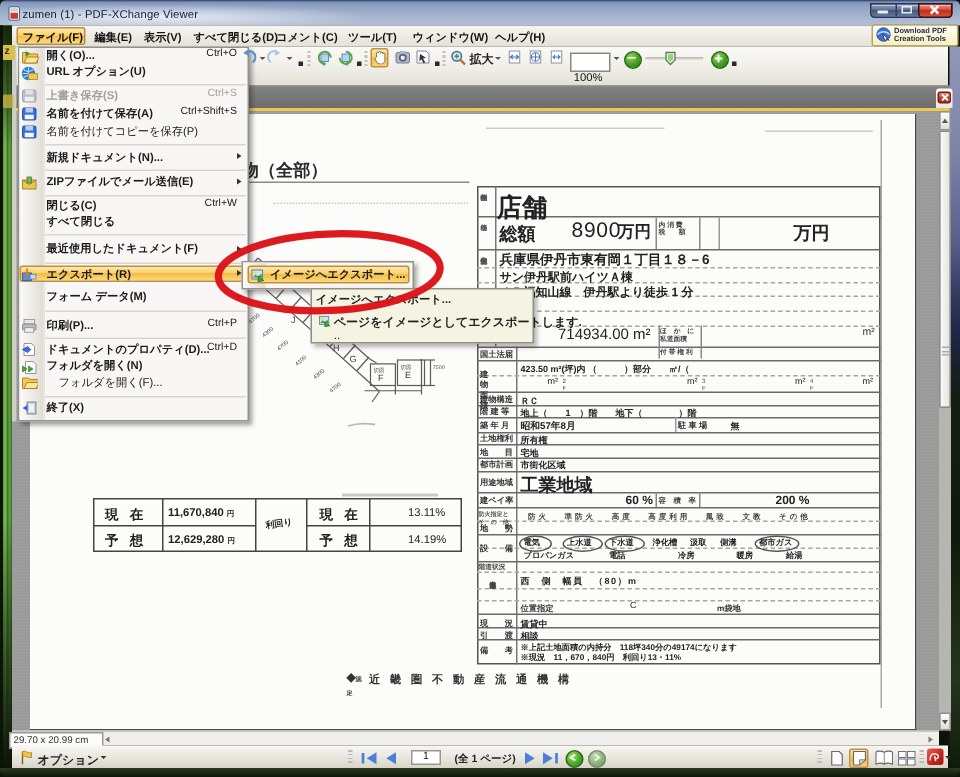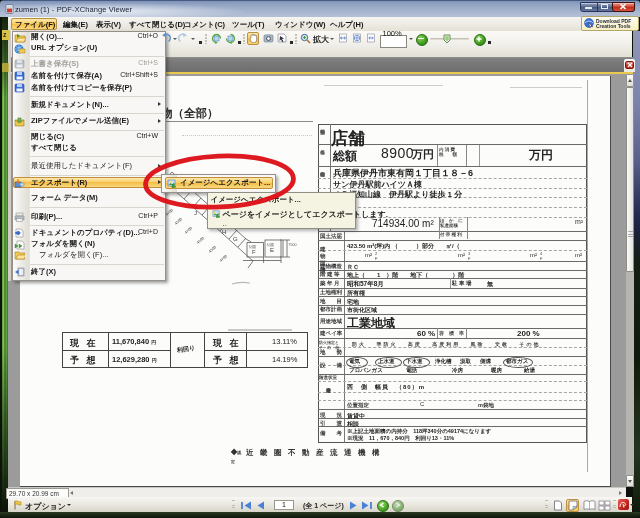--- a/index.html
+++ b/index.html
@@ -268,29 +268,29 @@
  <div class="a" style="left:0;top:0;width:16px;height:248px;background:linear-gradient(90deg,#fcfbfa,#e0ddd4);border-right:1px solid #e6e3db"></div>
 </div>
 <div class="a" style="left:13px;top:177px;width:151px;height:11px;border:1px solid #c08f3c;border-radius:2px;background:linear-gradient(#fde8ac,#fbd06b 45%,#f3bb43 46%,#fbd97e);box-sizing:border-box"></div>
 <div class="t" style="left:31px;top:32.4px;font-size:7.5px;color:#1b1b1b;font-weight:bold">開く(O)...</div>
 <div class="t" style="right:482px;top:32.4px;font-size:7px;color:#1b1b1b">Ctrl+O</div>
 <div class="t" style="left:31px;top:43.4px;font-size:7.5px;color:#1b1b1b;font-weight:bold">URL オプション(U)</div>
 <div class="t" style="left:31px;top:58.9px;font-size:7.5px;color:#a0a09c;font-weight:bold">上書き保存(S)</div>
 <div class="t" style="right:482px;top:58.9px;font-size:7px;color:#a0a09c">Ctrl+S</div>
 <div class="t" style="left:31px;top:70.9px;font-size:7.5px;color:#1b1b1b;font-weight:bold">名前を付けて保存(A)</div>
 <div class="t" style="right:482px;top:70.9px;font-size:7px;color:#1b1b1b">Ctrl+Shift+S</div>
-<div class="t" style="left:31px;top:82.9px;font-size:7.5px;color:#1b1b1b;font-weight:bold">名前を付けてコピーを保存(P)</div>
+<div class="t" style="left:31px;top:82.9px;font-size:7.5px;color:#1b1b1b;font-weight:normal">名前を付けてコピーを保存(P)</div>
 <div class="t" style="left:31px;top:99.9px;font-size:7.5px;color:#1b1b1b;font-weight:bold">新規ドキュメント(N)...</div>
 <div class="a" style="left:158px;top:102.0px;width:0;height:0;border-left:3.5px solid #333;border-top:2.8px solid transparent;border-bottom:2.8px solid transparent"></div>
 <div class="t" style="left:31px;top:116.4px;font-size:7.5px;color:#1b1b1b;font-weight:bold">ZIPファイルでメール送信(E)</div>
 <div class="a" style="left:158px;top:118.5px;width:0;height:0;border-left:3.5px solid #333;border-top:2.8px solid transparent;border-bottom:2.8px solid transparent"></div>
 <div class="t" style="left:31px;top:131.9px;font-size:7.5px;color:#1b1b1b;font-weight:bold">閉じる(C)</div>
 <div class="t" style="right:482px;top:131.9px;font-size:7px;color:#1b1b1b">Ctrl+W</div>
 <div class="t" style="left:31px;top:143.4px;font-size:7.5px;color:#1b1b1b;font-weight:bold">すべて閉じる</div>
-<div class="t" style="left:31px;top:161.4px;font-size:7.5px;color:#1b1b1b;font-weight:normal">最近使用したドキュメント(F)</div>
+<div class="t" style="left:31px;top:161.4px;font-size:7.5px;color:#1b1b1b;font-weight:bold">最近使用したドキュメント(F)</div>
 <div class="a" style="left:158px;top:163.5px;width:0;height:0;border-left:3.5px solid #333;border-top:2.8px solid transparent;border-bottom:2.8px solid transparent"></div>
 <div class="t" style="left:31px;top:177.6px;font-size:7.5px;color:#1b1b1b;font-weight:bold">エクスポート(R)</div>
 <div class="a" style="left:158px;top:179.7px;width:0;height:0;border-left:3.5px solid #333;border-top:2.8px solid transparent;border-bottom:2.8px solid transparent"></div>
 <div class="t" style="left:31px;top:193.4px;font-size:7.5px;color:#1b1b1b;font-weight:bold">フォーム データ(M)</div>
 <div class="a" style="left:158px;top:195.5px;width:0;height:0;border-left:3.5px solid #333;border-top:2.8px solid transparent;border-bottom:2.8px solid transparent"></div>
 <div class="t" style="left:31px;top:211.6px;font-size:7.5px;color:#1b1b1b;font-weight:bold">印刷(P)...</div>
 <div class="t" style="right:482px;top:211.6px;font-size:7px;color:#1b1b1b">Ctrl+P</div>
 <div class="t" style="left:31px;top:227.9px;font-size:7.5px;color:#1b1b1b;font-weight:bold">ドキュメントのプロパティ(D)...</div>
 <div class="t" style="right:482px;top:227.9px;font-size:7px;color:#1b1b1b">Ctrl+D</div>
 <div class="t" style="left:31px;top:239.4px;font-size:7.5px;color:#1b1b1b;font-weight:bold">フォルダを開く(N)</div>
@@ -466,21 +466,21 @@
 <svg class="a" style="left:352px;top:33px" width="10" height="10" viewBox="0 0 10 10">
     <rect x="1.5" y="1" width="7" height="8" fill="#fdfdfd" stroke="#889" stroke-width=".6"></rect>
     <circle cx="5" cy="5" r="2.8" fill="none" stroke="#4a7ac8" stroke-width=".7"></circle>
     <path d="M5 2.2v5.6M2.2 5h5.6" stroke="#4a7ac8" stroke-width=".7"></path>
   </svg>
 <svg class="a" style="left:366px;top:33px" width="10" height="10" viewBox="0 0 10 10">
     <rect x="1.5" y="1" width="7" height="8" fill="#fdfdfd" stroke="#889" stroke-width=".6"></rect>
     <path d="M3 5h4M4 3.7L2.7 5 4 6.3M6 3.7L7.3 5 6 6.3" stroke="#4a7ac8" stroke-width=".8" fill="none"></path>
   </svg>
 <div class="a" style="left:379.5px;top:35px;width:27px;height:12.5px;background:#fff;border:1px solid #8a887e;box-sizing:border-box"></div>
-<div class="t" style="left:382.5px;top:29px;font-size:7.5px;color:#111">100%</div>
+<div class="t" style="left:382.5px;top:47px;font-size:7.5px;color:#111">100%</div>
 <div class="a" style="left:409px;top:37.5px;width:0;height:0;border-top:2.6px solid #555;border-left:2.4px solid transparent;border-right:2.4px solid transparent"></div>
 <div class="a" style="left:415.5px;top:33.5px;width:10px;height:10px;border-radius:50%;background:radial-gradient(circle at 35% 30%,#8ed45a,#3f9a1e 60%,#2a7a12);border:.5px solid #256d10"></div>
 <div class="a" style="left:418px;top:37.8px;width:5.5px;height:1.6px;background:#fff;border-radius:1px"></div>
 <div class="a" style="left:430px;top:38.2px;width:39px;height:1.5px;background:linear-gradient(#b8b5aa,#e8e5da);border-radius:1px"></div>
 <svg class="a" style="left:443px;top:34px" width="8" height="10" viewBox="0 0 8 10">
     <path d="M1 1h6v5L4 9 1 6z" fill="#eef6e8" stroke="#55854a" stroke-width=".9"></path>
     <path d="M2.2 2.2h3.6v3.2L4 7.4 2.2 5.6z" fill="#9ccc80"></path>
   </svg>
 <div class="a" style="left:473.5px;top:33.5px;width:10px;height:10px;border-radius:50%;background:radial-gradient(circle at 35% 30%,#8ed45a,#3f9a1e 60%,#2a7a12);border:.5px solid #256d10"></div>
 <svg class="a" style="left:475.5px;top:35.5px" width="6" height="6" viewBox="0 0 6 6">

